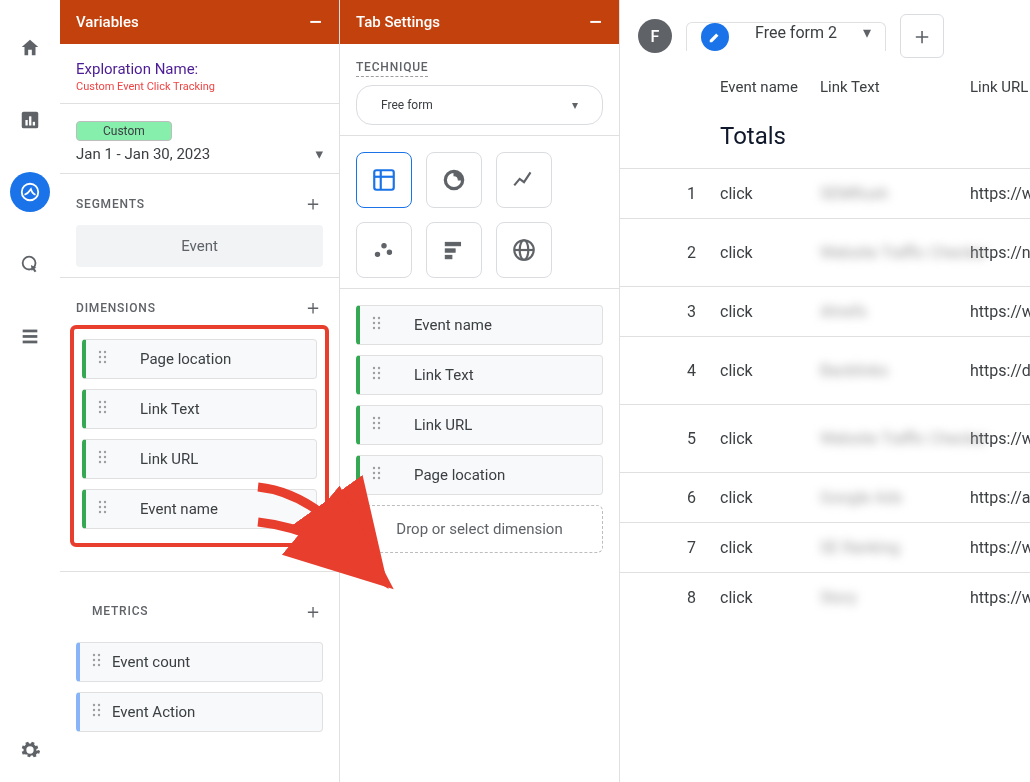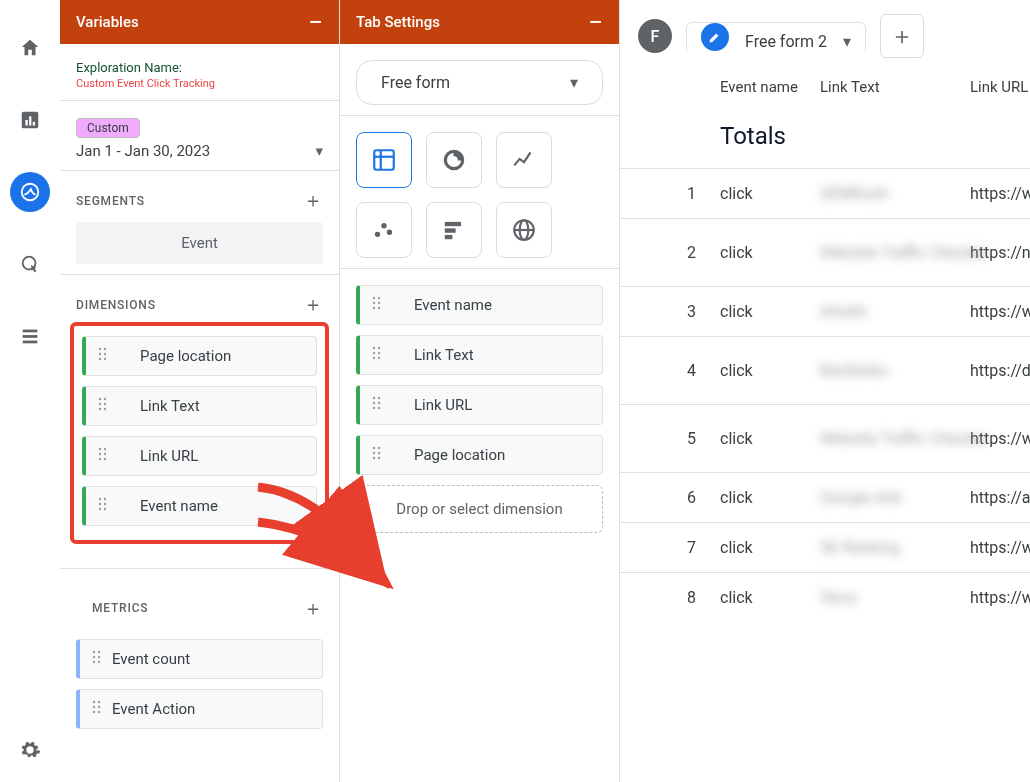--- a/index.html
+++ b/index.html
@@ -24,50 +24,50 @@
   .tabset   { width: 280px; border-right:1px solid #e0e0e0; }
   .main     { flex:1; overflow:hidden; }
 
   .sect { padding: 16px 16px 10px 16px; border-bottom:1px solid #e0e0e0; }
   .sect.nb { border-bottom:none; }
   .label { font-size:12px; color:#5f6368; letter-spacing:.8px; font-weight:500; margin-bottom:8px; }
   .label-row { display:flex; align-items:center; justify-content:space-between; margin-bottom:8px;}
   .label-row .plus { font-size:20px; color:#5f6368; cursor:pointer; }
   .dashed { border-bottom:1px dashed #9e9e9e; display:inline-block; padding-bottom:2px; }
 
-  .expl-title { font-size:13px; color:#14532d; margin-bottom:2px; }
+  .expl-title { font-size:15px; color:#4c1d95; margin-bottom:2px; }
   .expl-name  { font-size:11px; color:#ef4444; }
 
-  .chip-sm { display:inline-block; background:#f0abfc; border:1px solid #bdbdbd; border-radius:4px; font-size:12px; padding:2px 10px; color:#3c4043; margin-bottom:4px;}
+  .chip-sm { display:inline-block; background:#86efac; border:1px solid #bdbdbd; border-radius:4px; font-size:12px; padding:2px 26px; color:#3c4043; margin-bottom:4px;}
   .date-row { display:flex; align-items:flex-end; justify-content:space-between; font-size:15px; color:#3c4043; }
   .dd-caret { color:#5f6368; }
 
   .none-box { background:#f1f3f4; text-align:center; padding:12px; font-size:15px; color:#5f6368; border-radius:4px; }
 
   .pill { display:flex; align-items:center; gap:10px; background:#f8f9fa; border:1px solid #e0e0e0; border-left:4px solid; border-radius:4px; padding:10px 12px; margin-bottom:10px; font-size:15px; color:#3c4043; cursor:grab; }
   .pill .grip svg { width:10px; height:14px; }
   .pill.green { border-left-color:#34a853;gap:32px; }
   .pill.blue  { border-left-color:#8ab4f8; }
 
   .dim-box { border:4px solid #e83e2e; border-radius:6px; padding:10px 8px 4px 8px; margin: -4px -6px 14px -6px; position:relative; }
 
   
-  .select { border:1px solid #dadce0; border-radius:16px; padding:12px 24px; font-size:16px; color:#3c4043; display:flex; justify-content:space-between; align-items:center; cursor:pointer; }
+  .select { border:1px solid #dadce0; border-radius:16px; padding:12px 24px; font-size:12px; color:#3c4043; display:flex; justify-content:space-between; align-items:center; cursor:pointer; }
   .viz-grid { display:flex; flex-wrap:wrap; gap:14px; }
   .viz-btn { width:56px; height:56px; border:1px solid #dadce0; border-radius:8px; display:flex; align-items:center; justify-content:center; cursor:pointer; }
   .viz-btn.sel { border-color:#1a73e8; }
   .viz-btn svg { width:26px; height:26px; stroke:#5f6368; fill:#5f6368; }
   .viz-btn.sel svg { stroke:#1a73e8; fill:#1a73e8; }
 
   .drop { border:1px dashed #bdbdbd; border-radius:6px; padding:14px; text-align:center; font-size:15px; color:#5f6368; }
 
   
   .topbar { display:flex; align-items:center; gap:14px; padding:14px 16px 6px 18px; }
   .fcircle { width:34px; height:34px; border-radius:50%; background:#5f6368; color:#fff; display:flex; align-items:center; justify-content:center; font-weight:500; }
-  .tab { display:flex; align-items:flex-end; gap:16px; border:1px solid #e0e0e0; border-bottom:none; border-radius:6px 6px 0 0; padding:0 14px; }
+  .tab { display:flex; align-items:flex-start; gap:26px; border:1px solid #e0e0e0; border-bottom:none; border-radius:6px 6px 0 0; padding:0 14px; }
   .pencil { width:28px; height:28px; border-radius:50%; background:#1a73e8; display:flex; align-items:center; justify-content:center; }
   .tab-name { font-size:16px; color:#3c4043; }
   .addtab { width:44px; height:44px; border:1px solid #dadce0; border-radius:6px; display:flex; align-items:center; justify-content:center; cursor:pointer; font-size:24px; color:#5f6368; }
 
   .thead, .trow { display:grid; grid-template-columns: 70px 100px 150px 90px; align-items:center; }
   .thead { color:#3c4043; font-size:15px; padding:14px 0 20px 30px; }
   .totals-row { padding: 6px 0 18px 30px; font-size:24px; color:#0f172a; grid-template-columns: 70px 100px 150px 90px; }
   .trow { padding: 0 0 0 30px; height:68px; border-top:1px solid #e0e0e0; font-size:16px; color:#3c4043; white-space:nowrap; }
   .trow.sm { height:50px; }
   .idx { text-align:right; padding-right:24px; color:#3c4043; }
@@ -234,20 +234,21 @@
     </div>
   </div>
 
   <div class="panel tabset">
     <div class="panel-head">
       <span>Tab Settings</span>
       <span class="min">−</span>
     </div>
 
     <div class="sect">
+      <div class="label"><span class="dashed">TECHNIQUE</span></div>
       <div class="select">
         <span>Free form</span>
         <span class="dd-caret">▾</span>
       </div>
     </div>
 
     <div class="sect">
       <div class="viz-grid">
         <div class="viz-btn sel">
             <svg viewBox="0 0 24 24">

